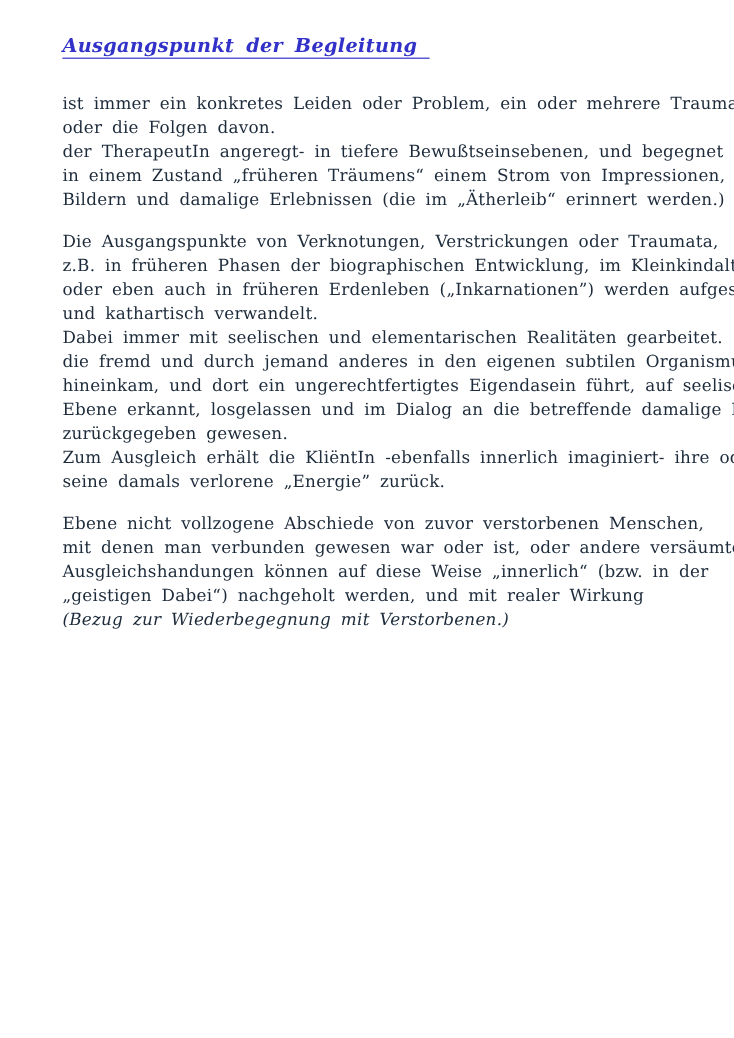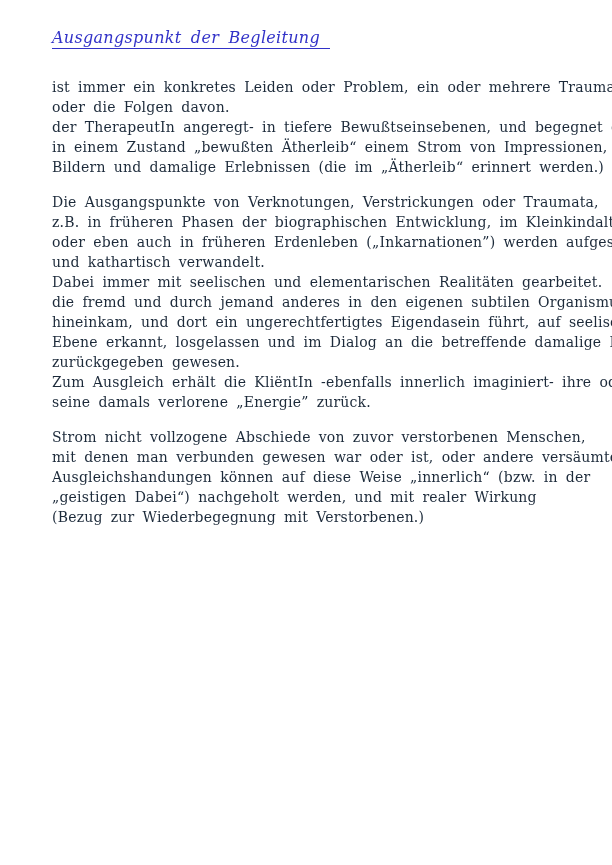--- a/index.html
+++ b/index.html
@@ -19,21 +19,21 @@
   .content {
     position: absolute;
     left: 52px;
     top: 28px;
     width: 532px;
   }
   .doc-title {
     margin: 0 0 29px 0;
     font-size: 16px;
     line-height: 20px;
-    font-weight: normal;
+    font-weight: bold;
     font-style: italic;
     color: #3232c8;
     letter-spacing: 0.3px;
     word-spacing: 4px;
     white-space: nowrap;
   }
   .doc-title .underline {
     border-bottom: 1.6px solid #3232c8;
     padding-right: 10px;
     padding-bottom: 1px;
@@ -46,54 +46,55 @@
   }
   .line {
     color: #1c2a3a;
     font-size: 14px;
     line-height: 20px;
     letter-spacing: 0.2px;
     word-spacing: 3.5px;
     white-space: nowrap;
   }
   .note .line {
+    font-style: italic;
   }
 </style>
 </head>
 <body>
 
 <div class="page">
   <div class="content">
 
     <h1 class="doc-title"><span class="underline">Ausgangspunkt der Begleitung</span></h1>
 
     <div class="para">
       <div class="line">ist immer ein konkretes Leiden oder Problem, ein oder mehrere Traumata</div>
       <div class="line">oder die Folgen davon.</div>
       <div class="line">der TherapeutIn angeregt- in tiefere Bewußtseinsebenen, und begegnet dort</div>
-      <div class="line">in einem Zustand „bewußten Ätherleib“ einem Strom von Impressionen,</div>
+      <div class="line">in einem Zustand „früheren Träumens“ einem Strom von Impressionen,</div>
       <div class="line">Bildern und damalige Erlebnissen (die im „Ätherleib“ erinnert werden.)</div>
     </div>
 
     <div class="para">
       <div class="line">Die Ausgangspunkte von Verknotungen, Verstrickungen oder Traumata,</div>
       <div class="line">z.B. in früheren Phasen der biographischen Entwicklung, im Kleinkindalter</div>
       <div class="line">oder eben auch in früheren Erdenleben („Inkarnationen”) werden aufgespürt</div>
       <div class="line">und kathartisch verwandelt.</div>
       <div class="line">Dabei immer mit seelischen und elementarischen Realitäten gearbeitet.</div>
       <div class="line">die fremd und durch jemand anderes in den eigenen subtilen Organismus</div>
       <div class="line">hineinkam, und dort ein ungerechtfertigtes Eigendasein führt, auf seelischer</div>
       <div class="line">Ebene erkannt, losgelassen und im Dialog an die betreffende damalige Person</div>
       <div class="line">zurückgegeben gewesen.</div>
       <div class="line">Zum Ausgleich erhält die KliëntIn -ebenfalls innerlich imaginiert- ihre oder</div>
       <div class="line">seine damals verlorene „Energie” zurück.</div>
     </div>
 
     <div class="para no-gap">
-      <div class="line">Strom nicht vollzogene Abschiede von zuvor verstorbenen Menschen,</div>
+      <div class="line">Ebene nicht vollzogene Abschiede von zuvor verstorbenen Menschen,</div>
       <div class="line">mit denen man verbunden gewesen war oder ist, oder andere versäumte</div>
       <div class="line">Ausgleichshandungen können auf diese Weise „innerlich“ (bzw. in der</div>
       <div class="line">„geistigen Dabei“) nachgeholt werden, und mit realer Wirkung</div>
     </div>
 
     <div class="para no-gap note">
       <div class="line">(Bezug zur Wiederbegegnung mit Verstorbenen.)</div>
     </div>
 
   </div>

